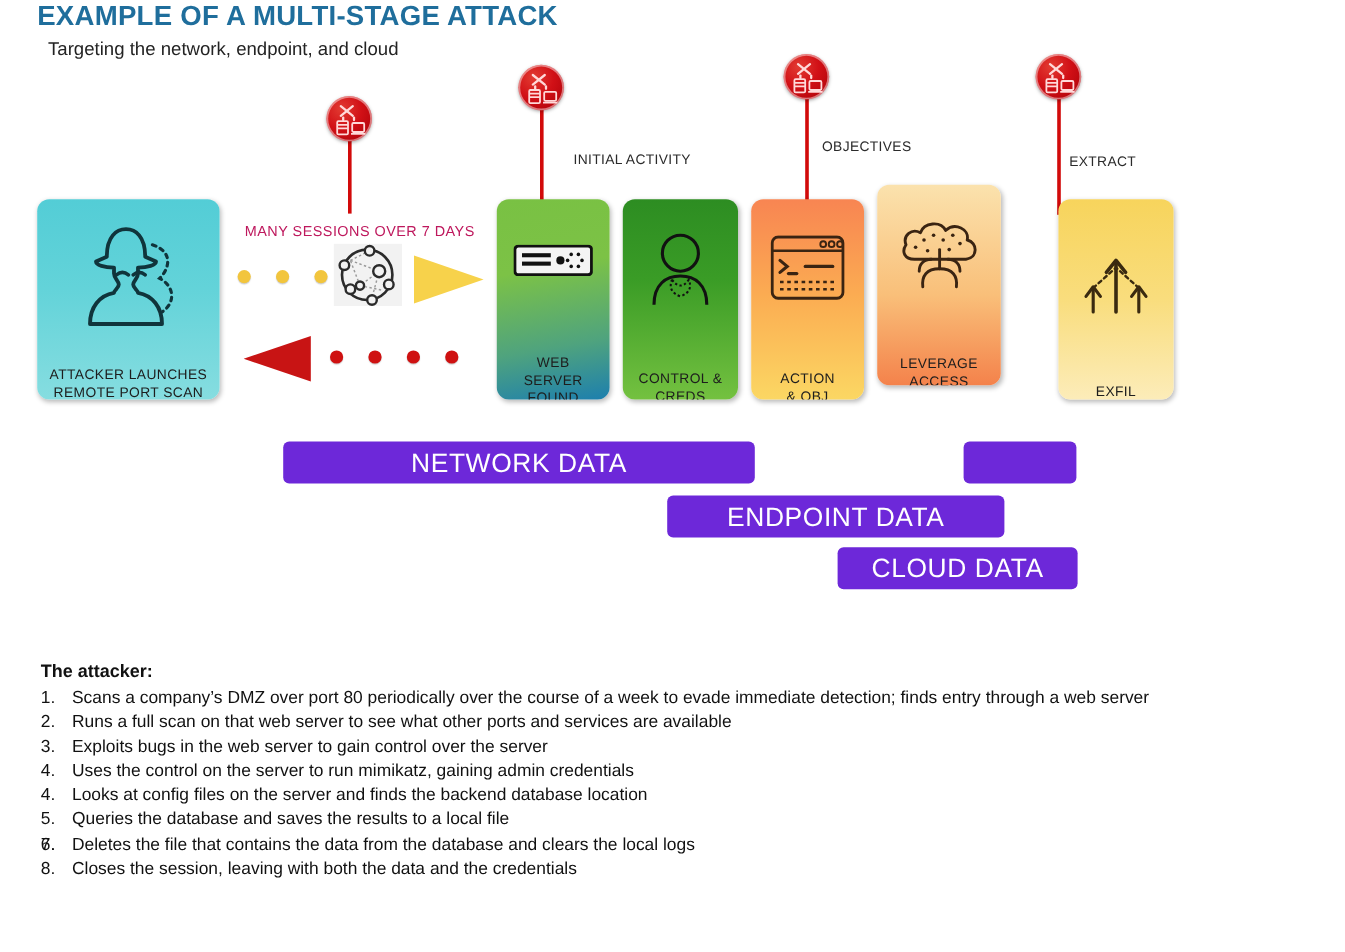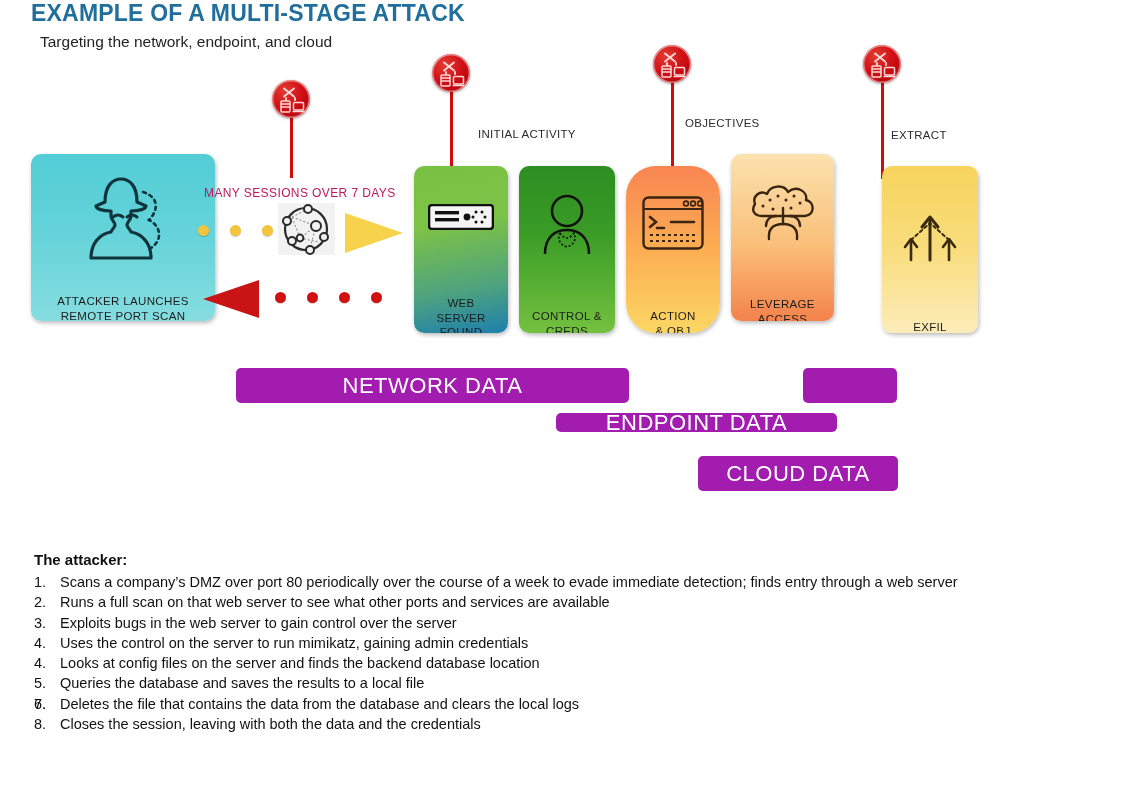--- a/index.html
+++ b/index.html
@@ -48,34 +48,34 @@
     box-shadow:1px 2px 4px rgba(0,0,0,.28);
     overflow:hidden;
   }
   .card .cicon{position:absolute;left:0;right:0;display:flex;justify-content:center;}
   .card .clabel{
     position:absolute;left:0;right:0;
     text-align:center;font-size:11.5px;line-height:14.5px;
     color:#1d1d1d;letter-spacing:.35px;margin-top:30px;
   }
 
-  #card-attacker{left:31px;top:154px;width:184px;height:167px;
+  #card-attacker{left:31px;top:166px;width:152px;height:167px;
     background:linear-gradient(180deg,#53cdd6 0%,#63d3d9 45%,#86dde0 100%);}
   #card-attacker .clabel{top:110px;}
 
   #card-web{left:414px;top:166px;width:94px;height:167px;
     background:linear-gradient(170deg,#79c143 0%,#7cc246 35%,#4fa37e 72%,#1d7fae 100%);}
   #card-web .clabel{top:100px;}
 
   #card-control{left:519px;top:166px;width:96px;height:167px;
     background:linear-gradient(180deg,#2d8d22 0%,#3a9c26 40%,#74c140 100%);}
   #card-control .clabel{top:113px;}
 
   #card-action{left:626px;top:166px;width:94px;height:167px;
-    background:linear-gradient(180deg,#f88552 0%,#fbac52 48%,#fbd763 100%);border-radius:30px;}
+    background:linear-gradient(180deg,#f88552 0%,#fbac52 48%,#fbd763 100%);}
   #card-action .clabel{top:113px;}
 
   #card-leverage{left:731px;top:154px;width:103px;height:167px;
     background:linear-gradient(180deg,#fbe2ad 0%,#f9bf79 55%,#f4824b 100%);}
   #card-leverage .clabel{top:113px;}
 
   #card-exfil{left:882px;top:166px;width:96px;height:167px;
     background:linear-gradient(180deg,#f7d45c 0%,#f9dd7d 50%,#fcecb9 100%);}
   #card-exfil .clabel{top:124px;}
 
@@ -86,27 +86,27 @@
   }
   .dot{position:absolute;border-radius:50%;}
   .ydot{width:11px;height:11px;background:#f2c53d;box-shadow:0 1px 1px rgba(0,0,0,.2);}
   .rdot{width:11px;height:11px;background:#cf1111;box-shadow:0 1px 1px rgba(0,0,0,.2);}
   #net-icon{position:absolute;left:278px;top:203px;width:57px;height:52px;}
   #arrow-right{position:absolute;left:345px;top:209px;}
   #arrow-left{position:absolute;left:203px;top:278px;}
 
   
   .bar{
-    position:absolute;background:#a21caf;border-radius:5px;
+    position:absolute;background:#6d28d9;border-radius:5px;
     display:flex;align-items:center;justify-content:center;
     color:#ffffff;font-size:22px;letter-spacing:.5px;
   }
   #bar-network{left:236px;top:368px;width:393px;height:35px;}
   #bar-extra{left:803px;top:368px;width:94px;height:35px;}
-  #bar-endpoint{left:556px;top:413px;width:281px;height:19px;}
+  #bar-endpoint{left:556px;top:413px;width:281px;height:35px;}
   #bar-cloud{left:698px;top:456px;width:200px;height:35px;}
 
   
   #listwrap{position:absolute;left:18px;top:551px;width:1000px;}
   #list-heading{font-size:15px;font-weight:bold;color:#111;margin-left:16px;}
   ol.steps{margin:4px 0 0 0;padding:0;list-style:none;}
   ol.steps li{
     position:relative;padding-left:42px;
     font-size:14.5px;line-height:20.3px;color:#111;
   }

